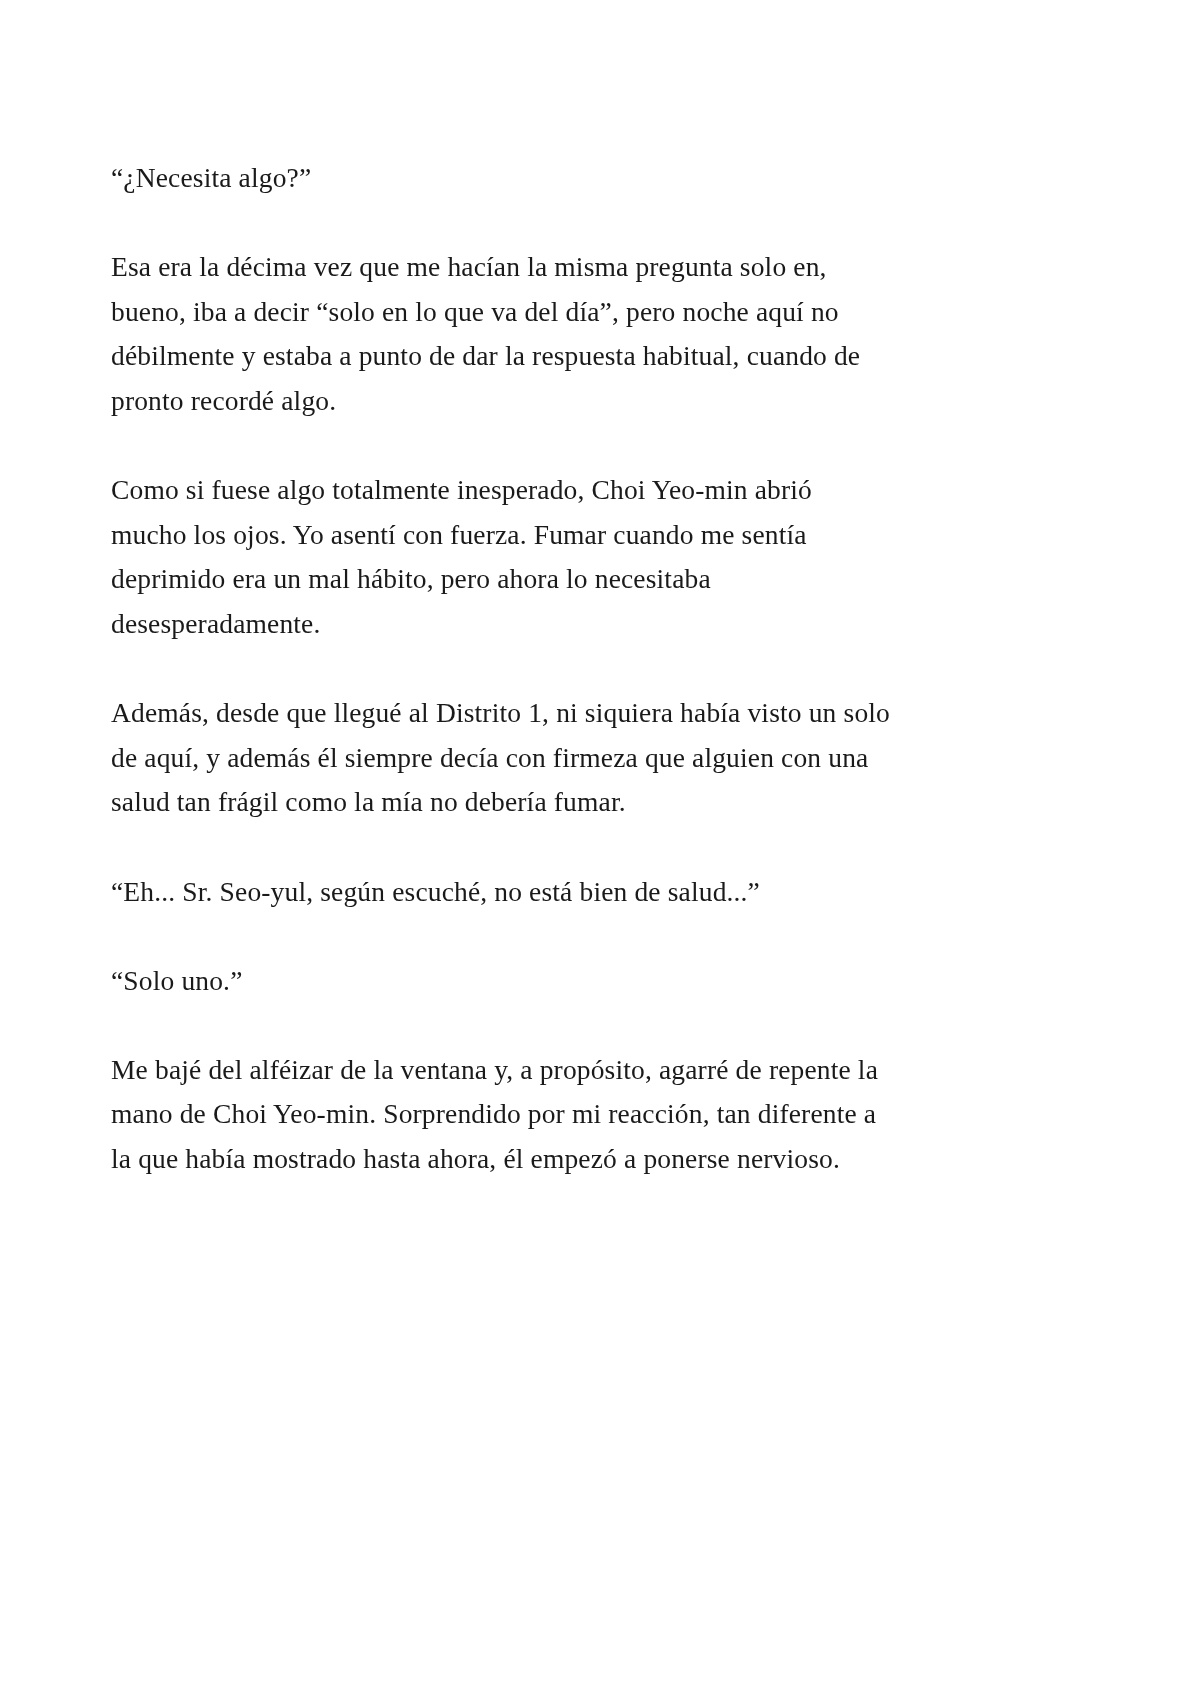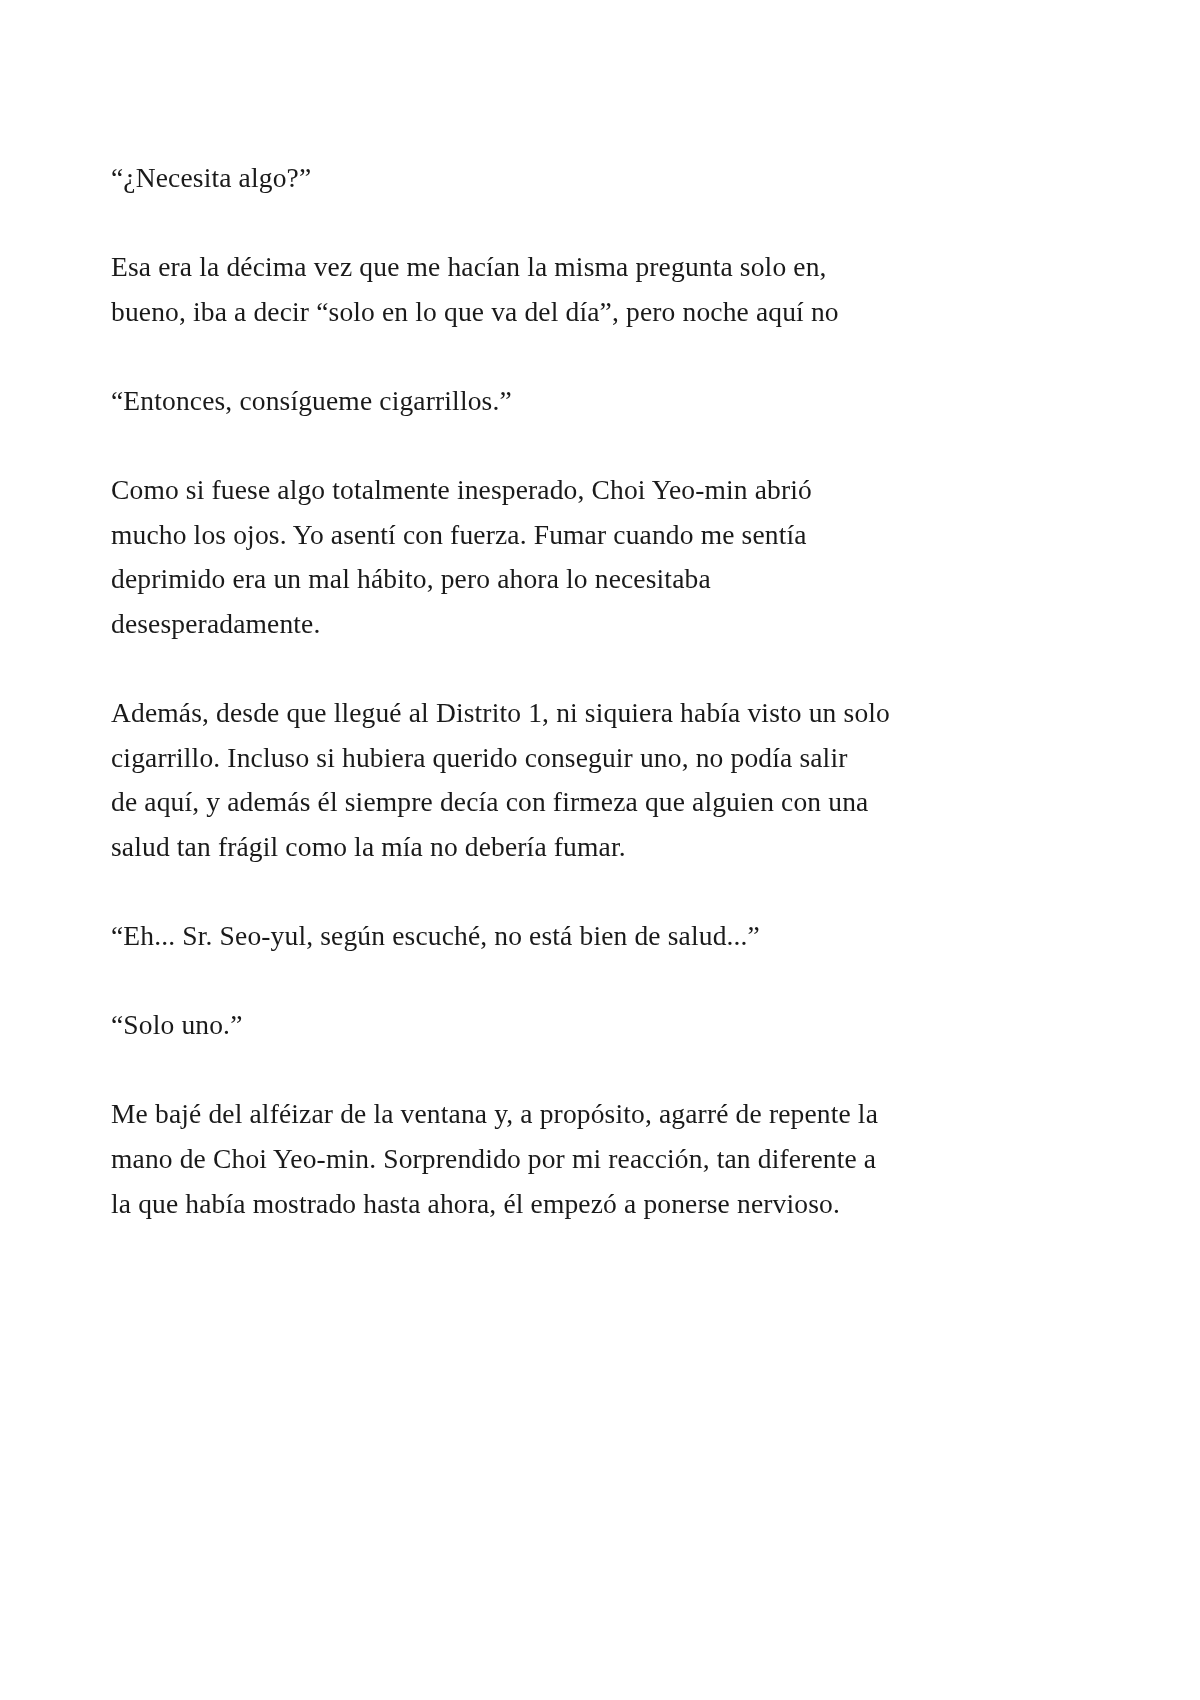--- a/index.html
+++ b/index.html
@@ -26,37 +26,35 @@
 <div class="page">
   <div class="content">
 
     <p class="para">
       <span class="line">“¿Necesita algo?”</span>
     </p>
 
     <p class="para">
       <span class="line">Esa era la décima vez que me hacían la misma pregunta solo en,</span>
       <span class="line">bueno, iba a decir “solo en lo que va del día”, pero noche aquí no</span>
+      <span class="line">débilmente y estaba a punto de dar la respuesta habitual, cuando de</span>
+      <span class="line">pronto recordé algo.</span>
     </p>
 
-    <p class="para">
-      <span class="line">“Entonces, consígueme cigarrillos.”</span>
-    </p>
 
 
     <p class="para">
       <span class="line">Como si fuese algo totalmente inesperado, Choi Yeo-min abrió</span>
       <span class="line">mucho los ojos. Yo asentí con fuerza. Fumar cuando me sentía</span>
       <span class="line">deprimido era un mal hábito, pero ahora lo necesitaba</span>
       <span class="line">desesperadamente.</span>
     </p>
 
     <p class="para">
       <span class="line">Además, desde que llegué al Distrito 1, ni siquiera había visto un solo</span>
-      <span class="line">cigarrillo. Incluso si hubiera querido conseguir uno, no podía salir</span>
       <span class="line">de aquí, y además él siempre decía con firmeza que alguien con una</span>
       <span class="line">salud tan frágil como la mía no debería fumar.</span>
     </p>
 
     <p class="para">
       <span class="line">“Eh... Sr. Seo-yul, según escuché, no está bien de salud...”</span>
     </p>
 
     <p class="para">
       <span class="line">“Solo uno.”</span>

